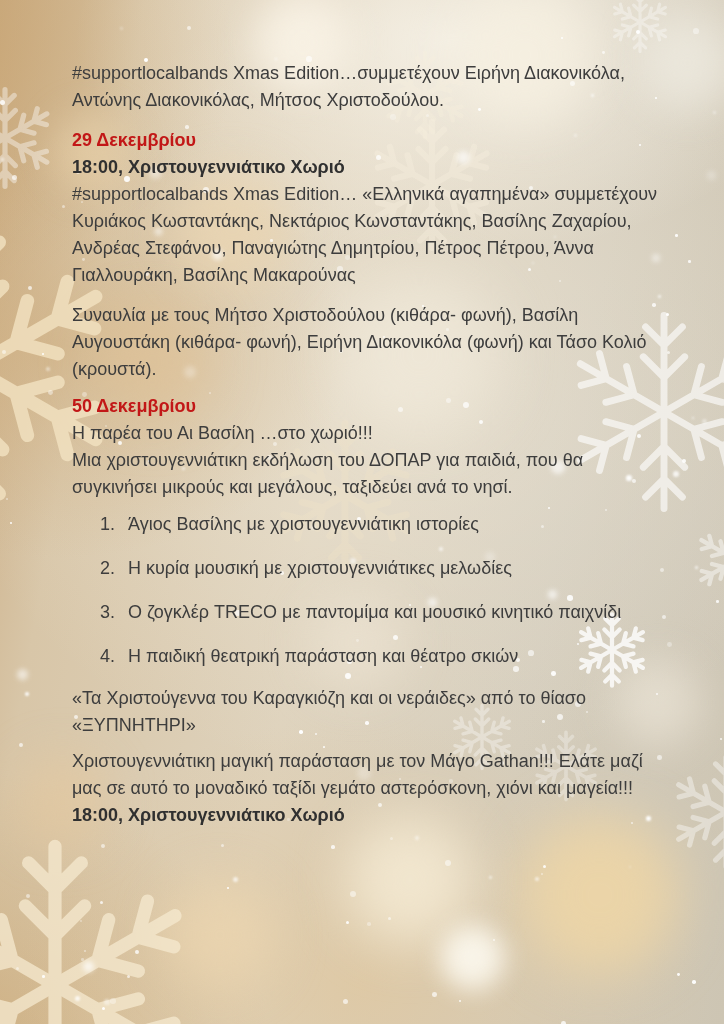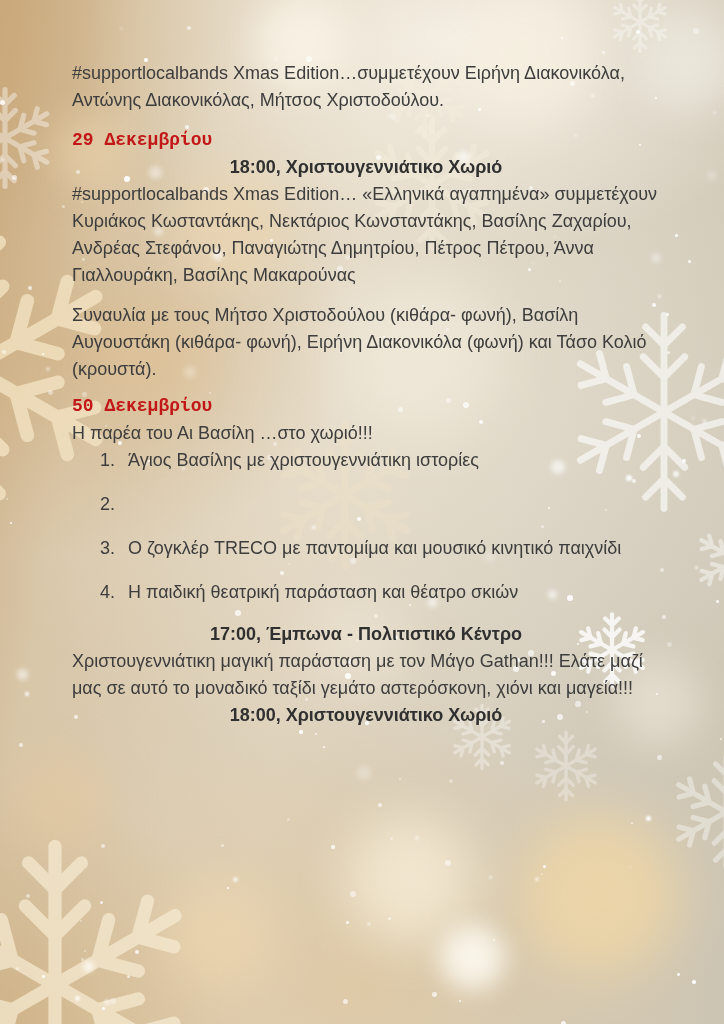--- a/index.html
+++ b/index.html
@@ -43,23 +43,23 @@
   .flakes{position:absolute;inset:0;}
 
   
   .content{
     position:absolute;left:72px;top:60px;width:588px;
     font-size:18px;line-height:27px;color:#3d3d3d;
     -webkit-font-smoothing:antialiased;
   }
   .content p{margin:0;}
   .date-heading{
-    margin:0;font-size:18px;line-height:27px;font-weight:bold;color:#c21717;font-family:Liberation Mono, monospace;
+    margin:0;font-size:18px;line-height:27px;font-weight:bold;color:#c21717;
   }
-  .bold-line{font-weight:bold;color:#303030;text-align:center;}
+  .bold-line{font-weight:bold;color:#303030;}
   .mb13{margin-bottom:13px !important;}
   .mb10{margin-bottom:10px !important;}
   .mb9 {margin-bottom:9px !important;}
   .mb5 {margin-bottom:5px !important;}
   .program-list{list-style:none;margin:0 0 6px 0;padding:0 0 0 28px;}
   .program-list li{margin:0 0 17px 0;display:flex;}
   .program-list li:last-child{margin-bottom:15px;}
   .program-list .num{width:28px;flex:0 0 28px;}
 </style>
 </head>
@@ -305,38 +305,40 @@
 
     <h2 class="date-heading">29 Δεκεμβρίου</h2>
     <p class="bold-line">18:00, Χριστουγεννιάτικο Χωριό</p>
     <p class="mb13">#supportlocalbands Xmas Edition… «Ελληνικά αγαπημένα» συμμετέχουν Κυριάκος Κωσταντάκης, Νεκτάριος Κωνσταντάκης, Βασίλης Ζαχαρίου, Ανδρέας Στεφάνου, Παναγιώτης Δημητρίου, Πέτρος Πέτρου, Άννα Γιαλλουράκη, Βασίλης Μακαρούνας</p>
 
     <p class="mb10">Συναυλία με τους Μήτσο Χριστοδούλου (κιθάρα- φωνή), Βασίλη Αυγουστάκη (κιθάρα- φωνή), Ειρήνη Διακονικόλα (φωνή) και Τάσο Κολιό (κρουστά).</p>
 
     <h2 class="date-heading">50 Δεκεμβρίου</h2>
 
     <p>Η παρέα του Αι Βασίλη …στο χωριό!!!</p>
+    <p class="mb10">Μια χριστουγεννιάτικη εκδήλωση του ΔΟΠΑΡ για παιδιά, που θα συγκινήσει μικρούς και μεγάλους, ταξιδεύει ανά το νησί.</p>
 
     <ol class="program-list">
       <li>
         <span class="num">1.</span>
         <span>Άγιος Βασίλης με χριστουγεννιάτικη ιστορίες</span>
       </li>
       <li>
         <span class="num">2.</span>
+        <span>Η κυρία μουσική με χριστουγεννιάτικες μελωδίες</span>
       </li>
       <li>
         <span class="num">3.</span>
         <span>Ο ζογκλέρ TRECO με παντομίμα και μουσικό κινητικό παιχνίδι</span>
       </li>
       <li>
         <span class="num">4.</span>
         <span>Η παιδική θεατρική παράσταση και θέατρο σκιών</span>
       </li>
     </ol>
 
-
-    <p class="bold-line">17:00, Έμπωνα - Πολιτιστικό Κέντρο</p>
+    <p class="mb9">«Τα Χριστούγεννα του Καραγκιόζη και οι νεράιδες» από το θίασο «ΞΥΠΝΗΤΗΡΙ»</p>
+
     <p>Χριστουγεννιάτικη μαγική παράσταση με τον Μάγο Gathan!!! Ελάτε μαζί μας σε αυτό το μοναδικό ταξίδι γεμάτο αστερόσκονη, χιόνι και μαγεία!!!</p>
     <p class="bold-line">18:00, Χριστουγεννιάτικο Χωριό</p>
 
   </div>
 </div>
 
 </body></html>

